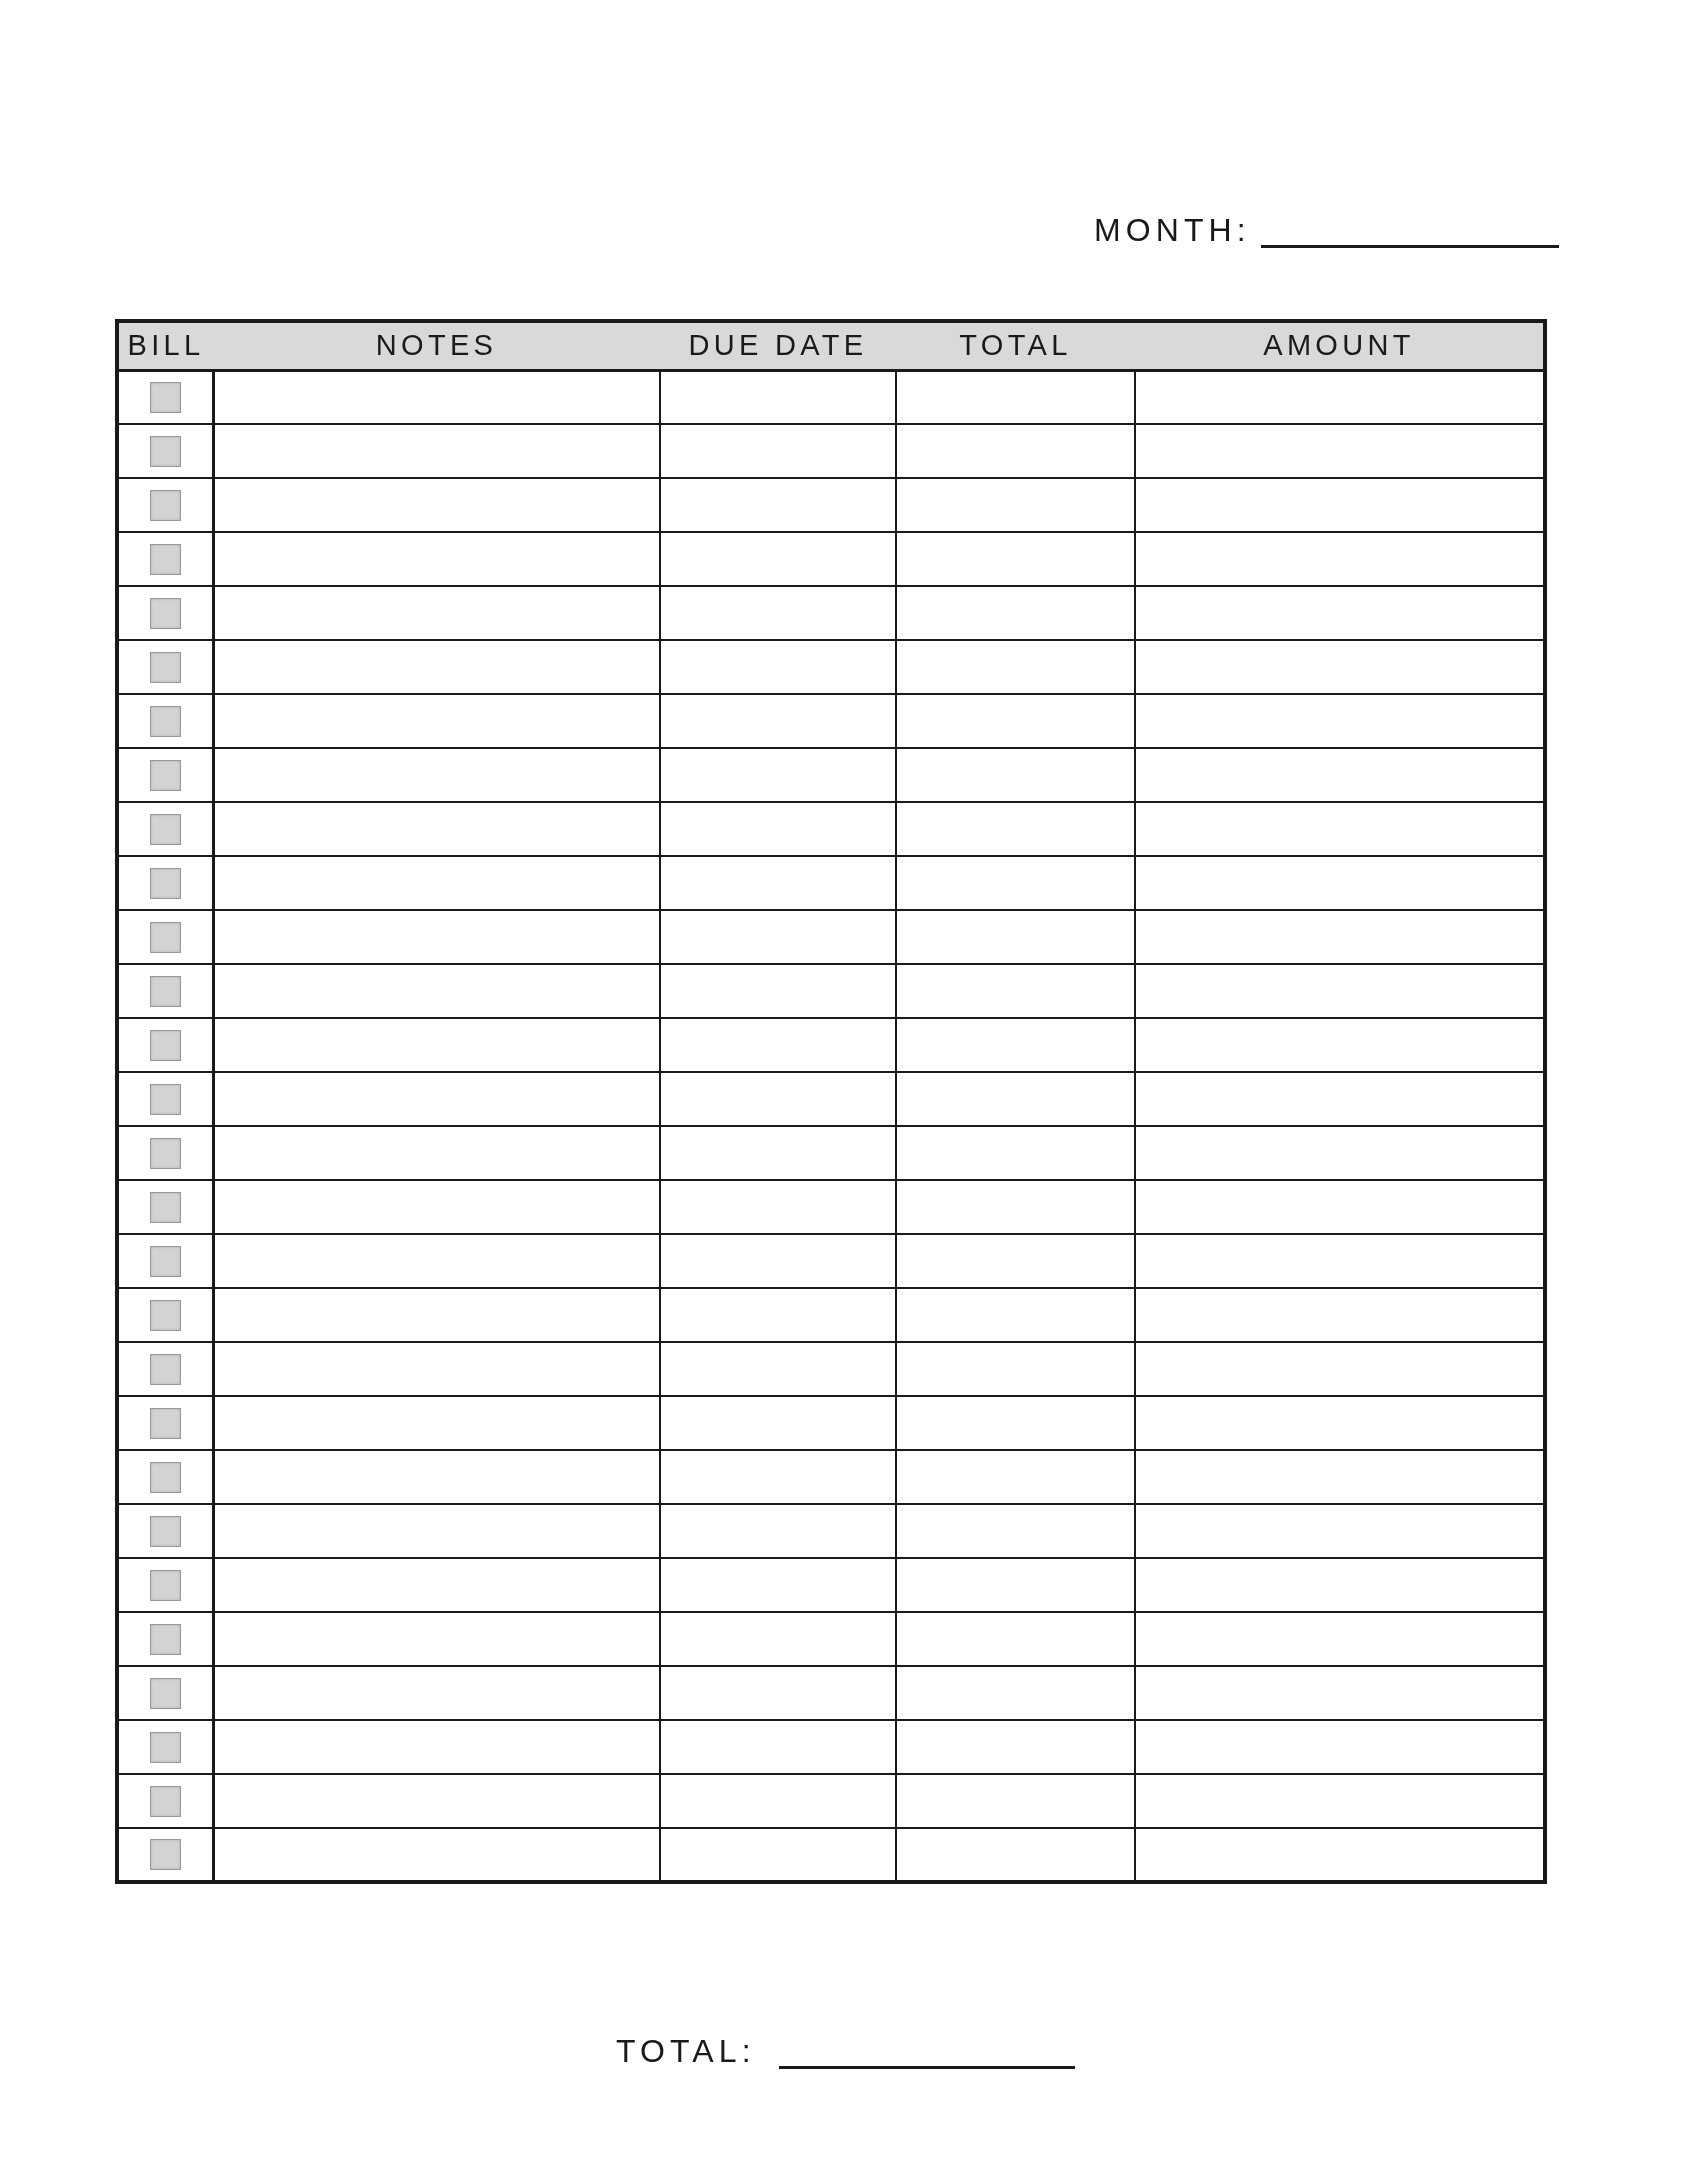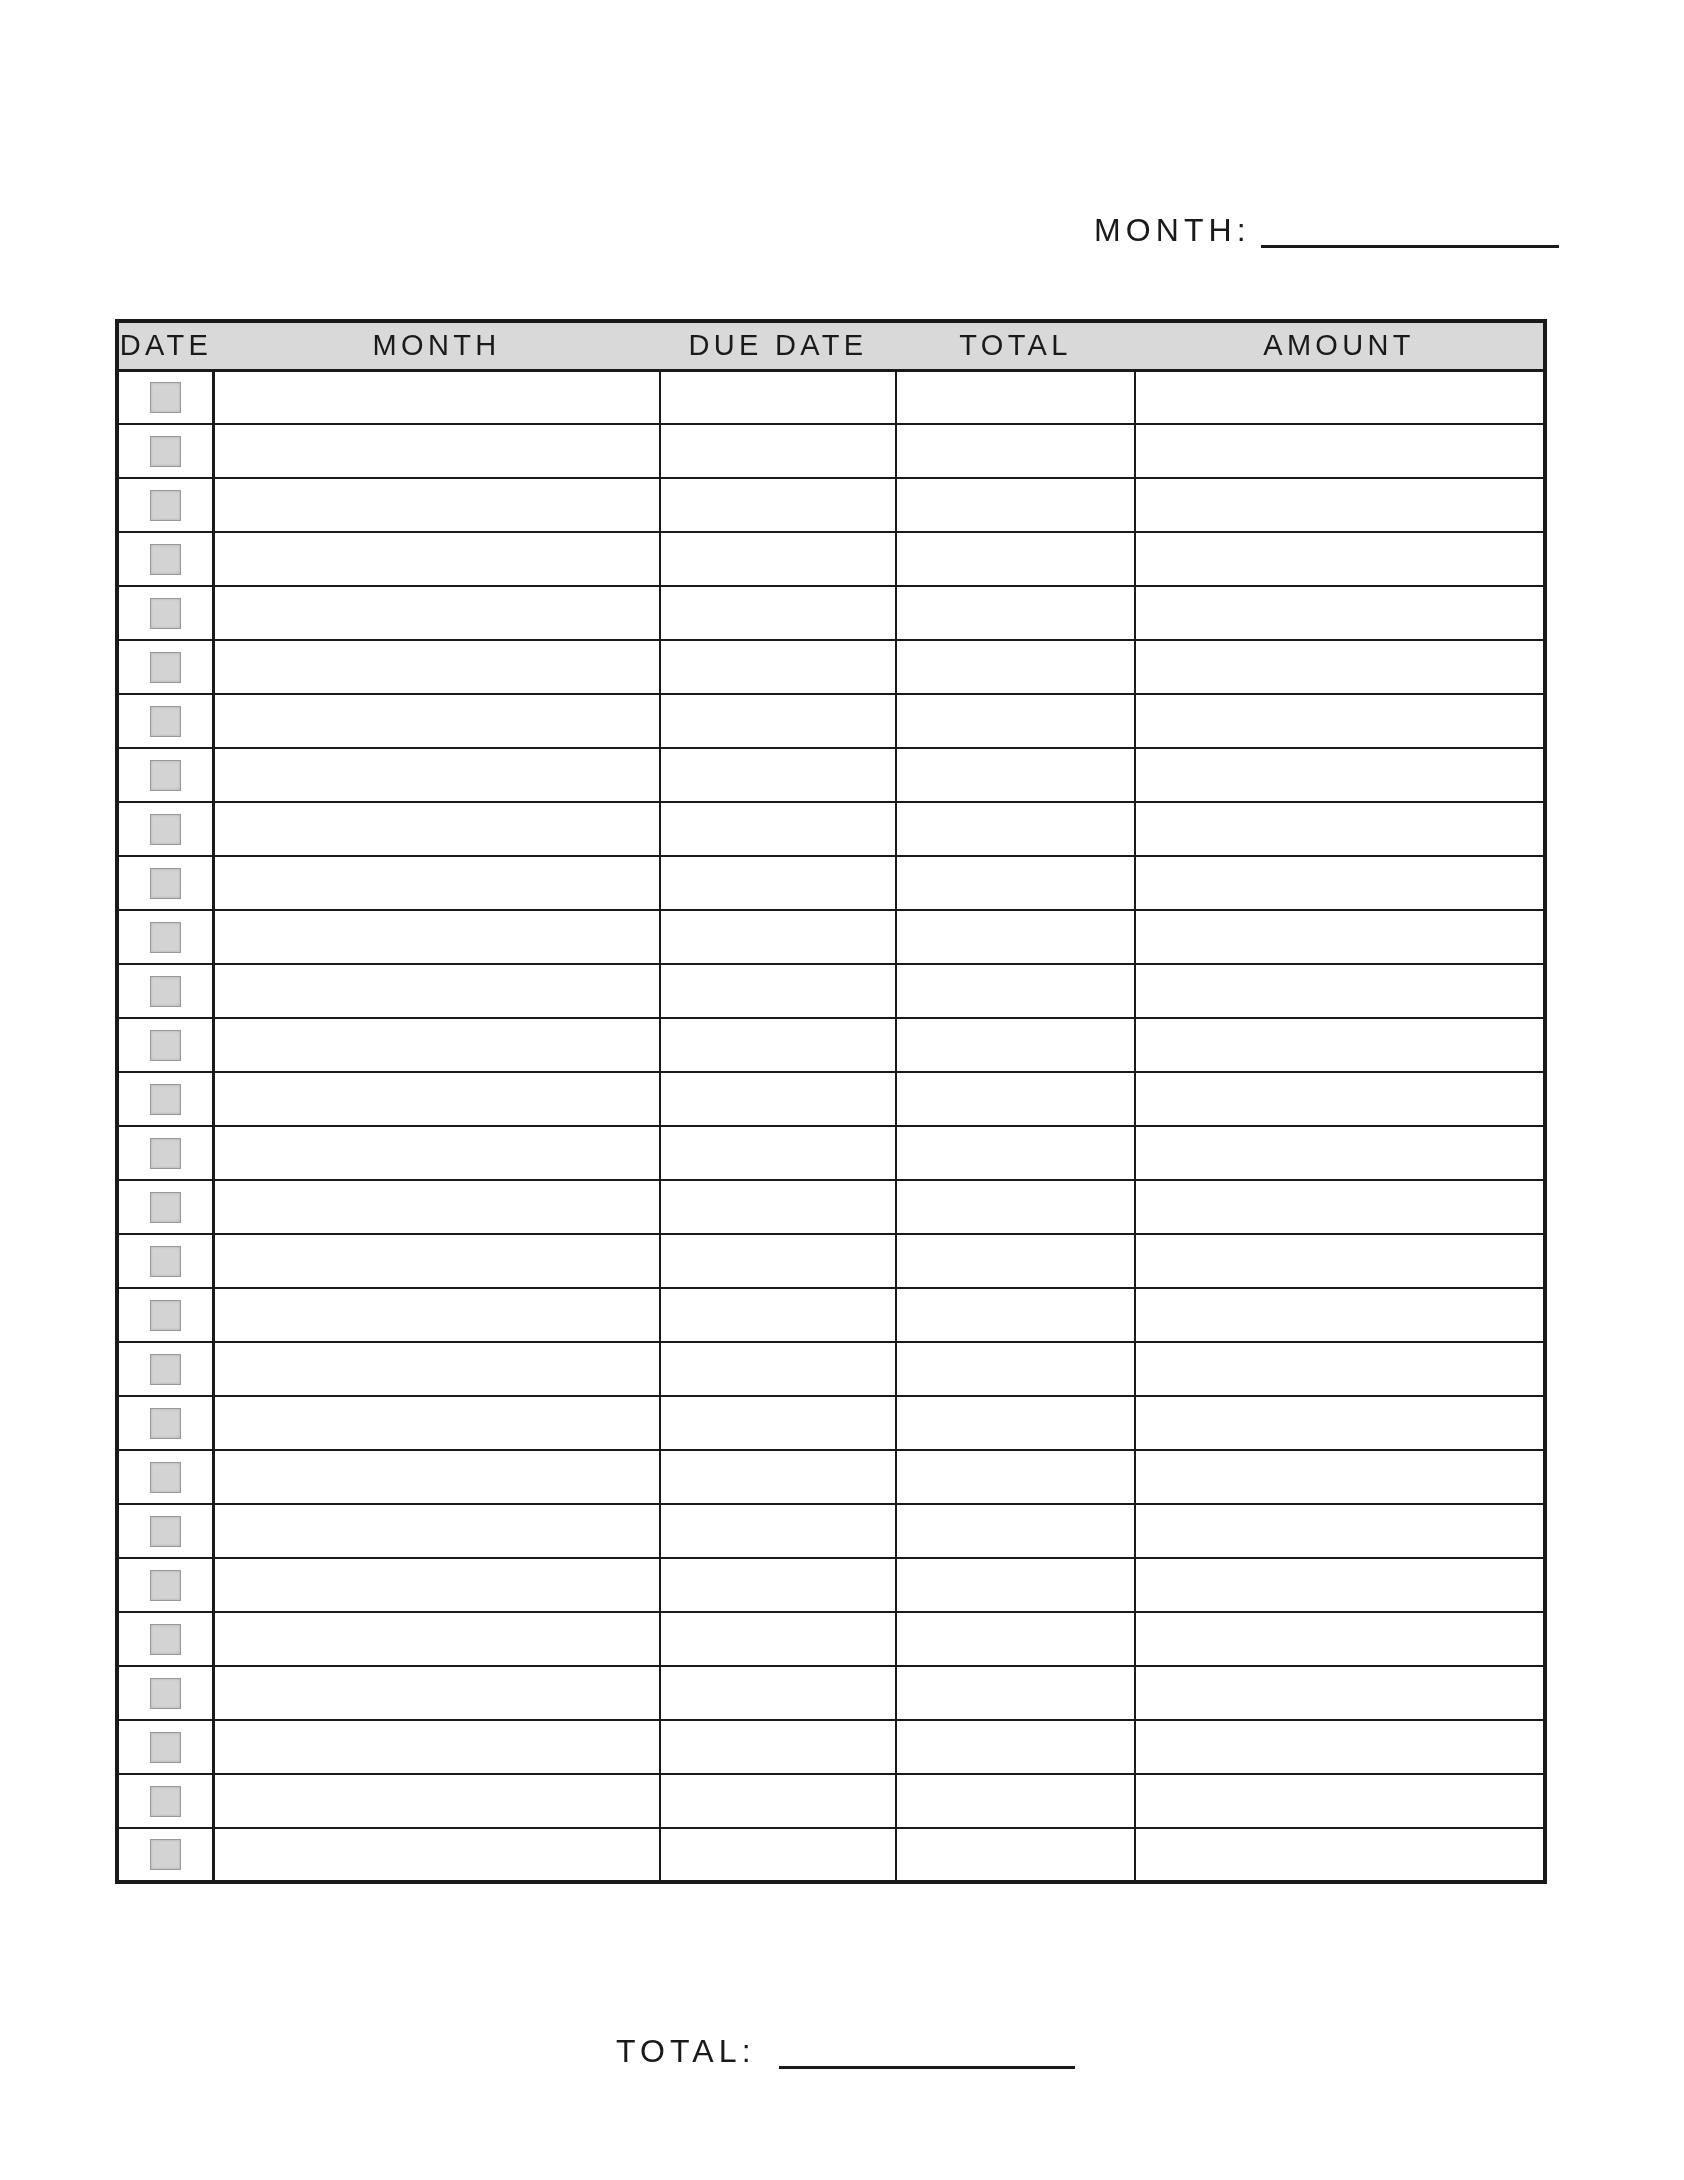--- a/index.html
+++ b/index.html
@@ -109,22 +109,22 @@
   <table class="bill-table">
     <colgroup>
       <col class="col-paid">
       <col class="col-bill">
       <col class="col-due_date">
       <col class="col-amount">
       <col class="col-notes">
     </colgroup>
     <thead>
       <tr>
-        <th>DATE</th>
-        <th>MONTH</th>
+        <th>BILL</th>
+        <th>NOTES</th>
         <th>DUE DATE</th>
         <th>TOTAL</th>
         <th>AMOUNT</th>
       </tr>
     </thead>
     <tbody>
         <tr>
           <td class="col-paid"><span class="checkbox"></span></td>
           <td class="col-bill"></td>
           <td class="col-due_date"></td>

